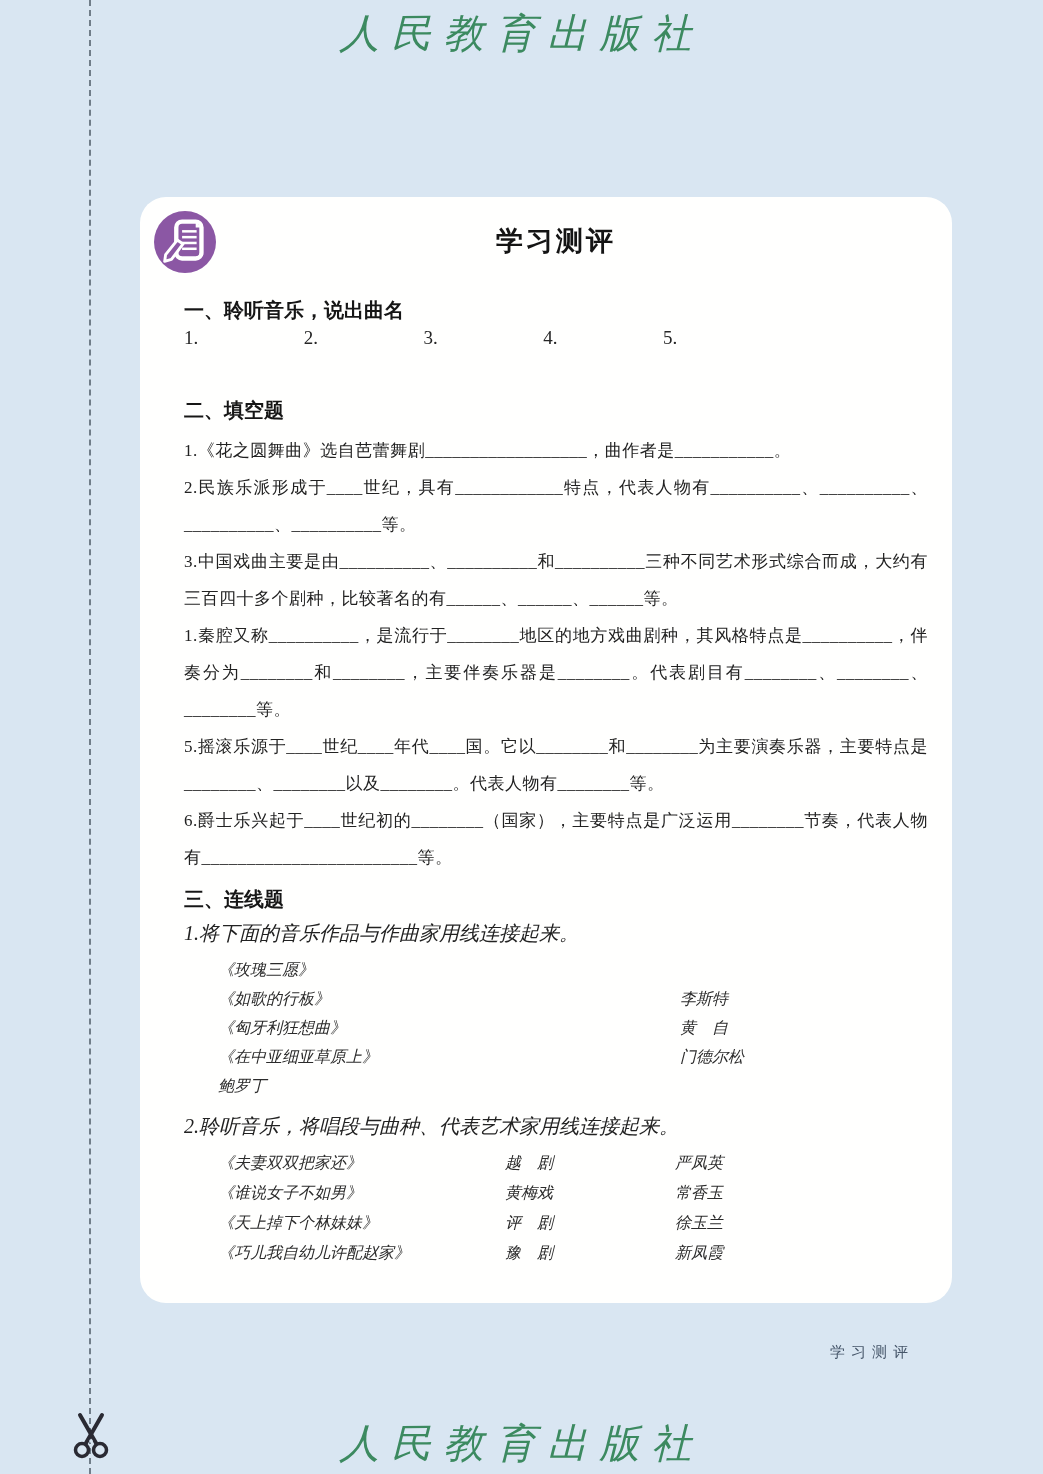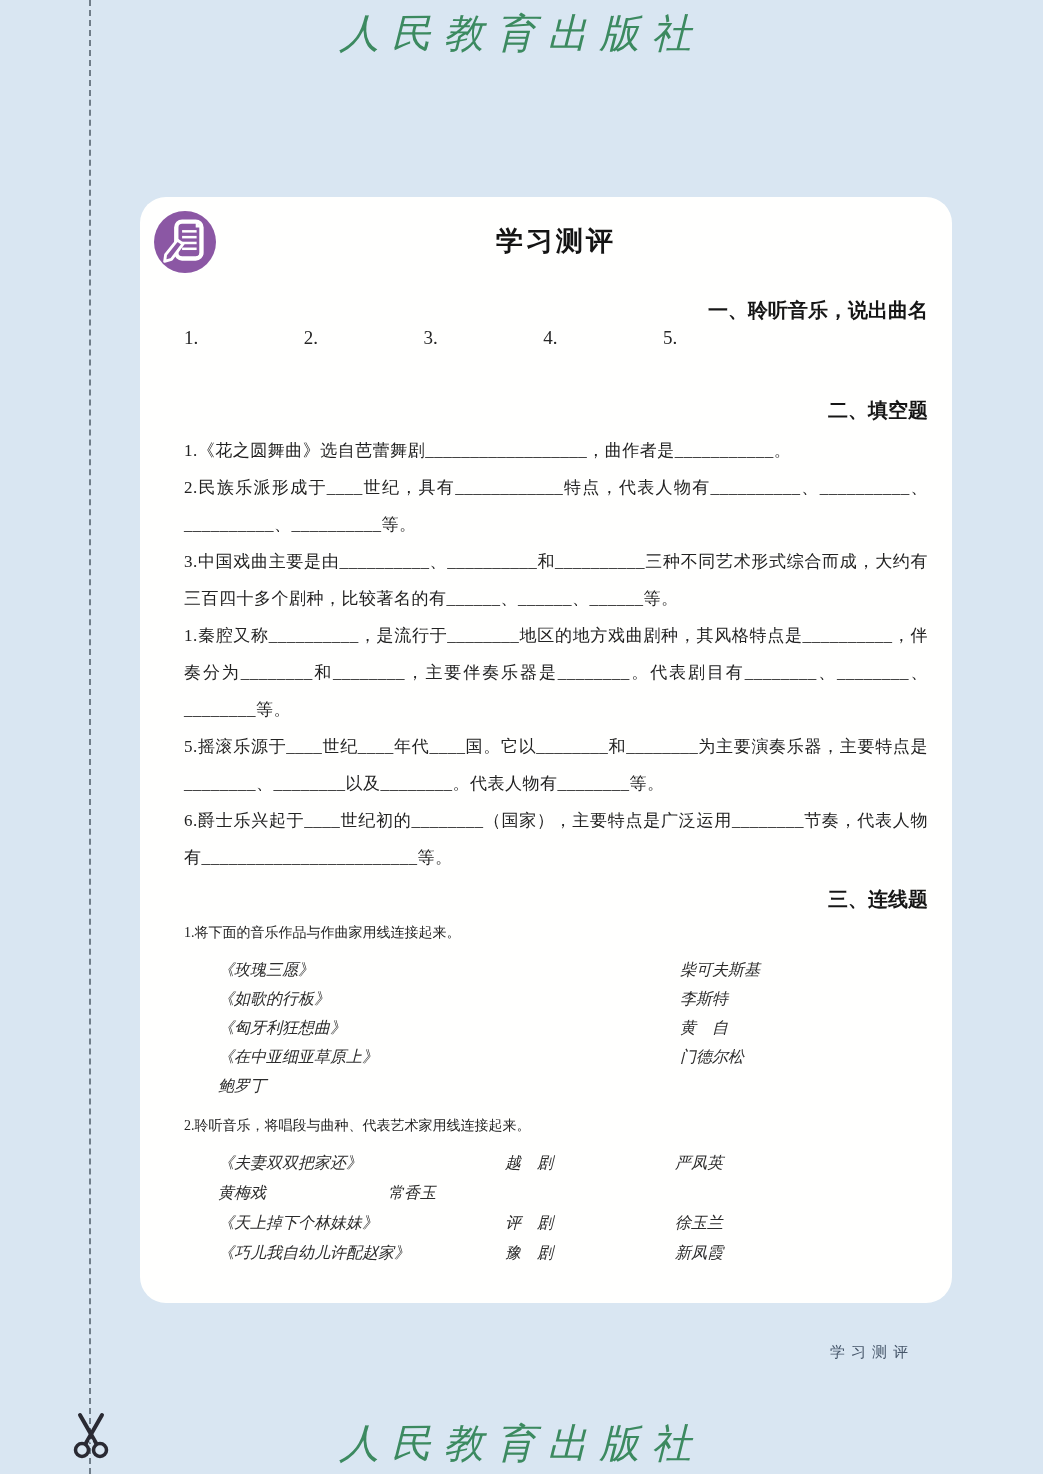--- a/index.html
+++ b/index.html
@@ -52,36 +52,35 @@
     font-family: "Liberation Sans", "DejaVu Sans", sans-serif;
     font-weight: bold; font-size: 27px; letter-spacing: 3px;
     color: #141414;
   }
 
   .sec-heading {
     margin: 38px 0 0 0;
     font-family: "Liberation Sans", "DejaVu Sans", sans-serif;
     font-weight: bold; font-size: 20px;
     color: #161616;
-    text-align: right;
   }
   .sec-heading.blanks { margin-top: 45px; }
   .sec-heading.matching { margin-top: 10px; }
 
   .listen-row { font-size: 19px; line-height: 28px; }
   .listen-row .num { display: inline-block; width: 115px; }
 
   .questions { margin-top: 8px; }
   .questions p {
     margin: 0; font-size: 17px; line-height: 37px;
     text-align: justify; color: #222;
     letter-spacing: 0.5px;
   }
 
-  .match-label { margin: 6px 0 0 0; font-size: 14px; line-height: 28px; color: #222; }
+  .match-label { margin: 6px 0 0 0; font-size: 20px; line-height: 28px; color: #222; font-style: italic; }
   .match-label.second { margin-top: 12px; }
 
   .match-list { margin-top: 8px; }
   .match-row {
     display: flex; line-height: 29px; font-size: 16px;
     font-style: italic; color: #2b2b2b;
     padding-left: 34px;
   }
   .match-row .col-work  { width: 462px; }
   .match-row .col-right { flex: 1; }
@@ -138,21 +137,20 @@
     <p>5.摇滚乐源于____世纪____年代____国。它以________和________为主要演奏乐器，主要特点是________、________以及________。代表人物有________等。</p>
     <p>6.爵士乐兴起于____世纪初的________（国家），主要特点是广泛运用________节奏，代表人物有________________________等。</p>
   </div>
 
   <h2 class="sec-heading matching">三、连线题</h2>
 
   <p class="match-label">1.将下面的音乐作品与作曲家用线连接起来。</p>
   <div class="match-list first">
     <div class="match-row">
       <span class="col-work">《玫瑰三愿》</span>
-      <span class="col-right">柴可夫斯基</span>
     </div>
     <div class="match-row">
       <span class="col-work">《如歌的行板》</span>
       <span class="col-right">李斯特</span>
     </div>
     <div class="match-row">
       <span class="col-work">《匈牙利狂想曲》</span>
       <span class="col-right">黄　自</span>
     </div>
     <div class="match-row">
@@ -165,20 +163,21 @@
   </div>
 
   <p class="match-label second">2.聆听音乐，将唱段与曲种、代表艺术家用线连接起来。</p>
   <div class="match-list second">
     <div class="match-row">
       <span class="col-work">《夫妻双双把家还》</span>
       <span class="col-genre">越　剧</span>
       <span class="col-artist">严凤英</span>
     </div>
     <div class="match-row">
+      <span class="col-work">《谁说女子不如男》</span>
       <span class="col-genre">黄梅戏</span>
       <span class="col-artist">常香玉</span>
     </div>
     <div class="match-row">
       <span class="col-work">《天上掉下个林妹妹》</span>
       <span class="col-genre">评　剧</span>
       <span class="col-artist">徐玉兰</span>
     </div>
     <div class="match-row">
       <span class="col-work">《巧儿我自幼儿许配赵家》</span>

